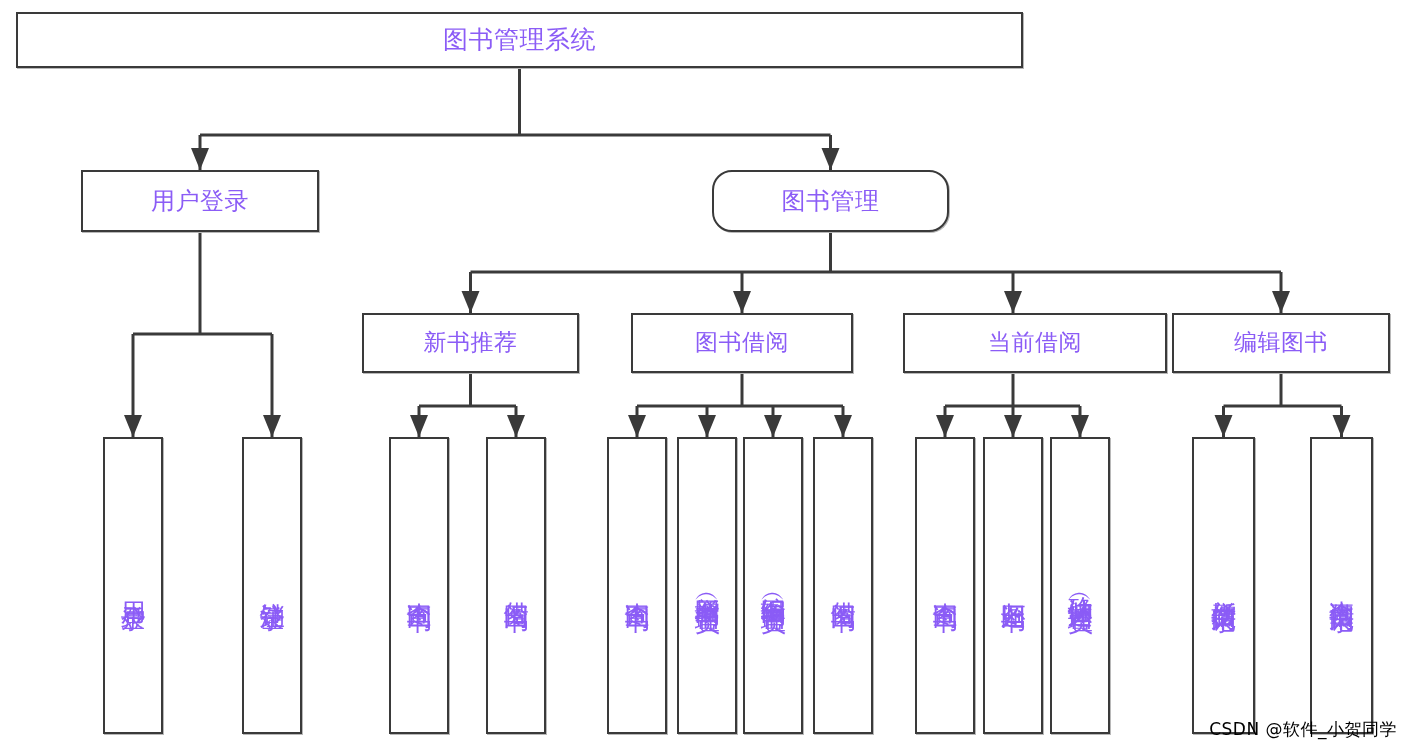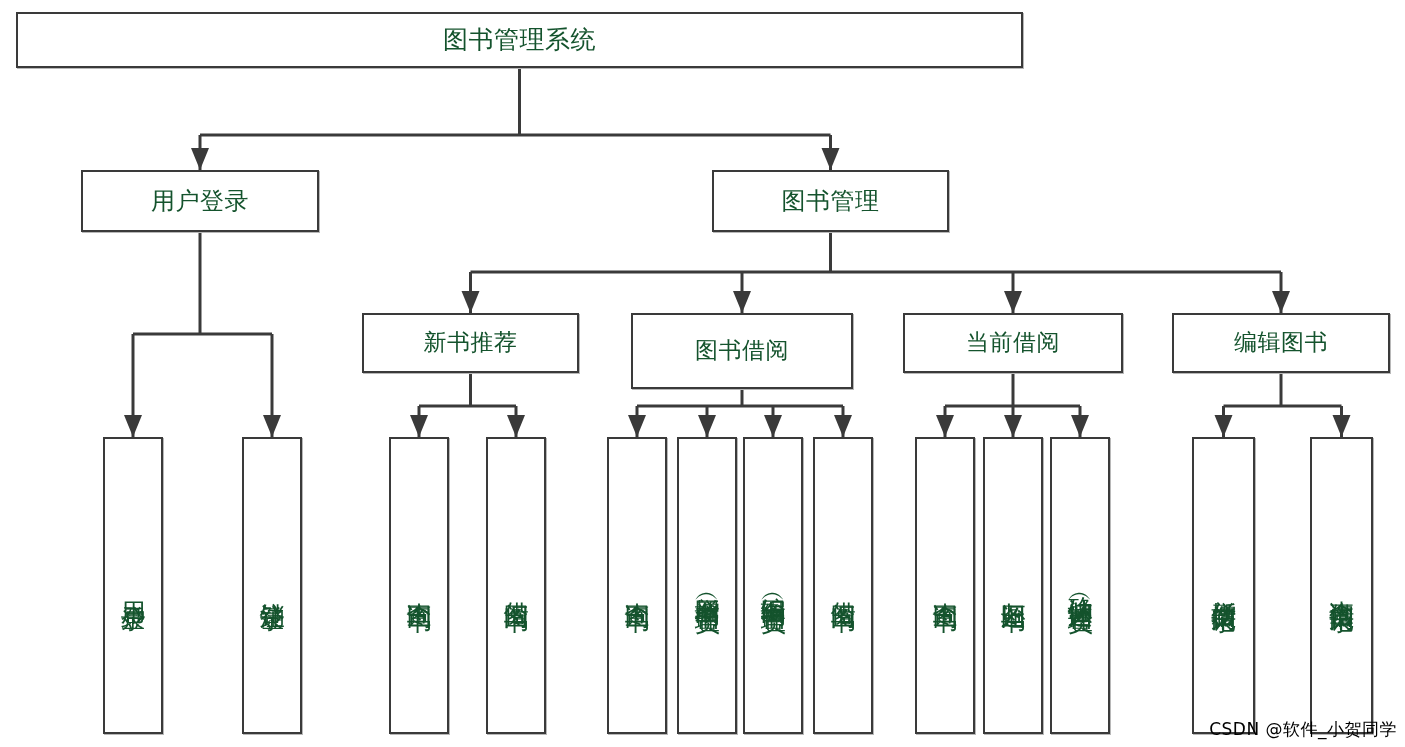--- a/index.html
+++ b/index.html
@@ -24,21 +24,21 @@
     left: 0;
     top: 0;
     width: 1405px;
     height: 747px;
   }
   .node {
     position: absolute;
     box-sizing: border-box;
     border: 2px solid #3a3a3a;
     background: #ffffff;
-    color: #14532d;
+    color: #8b5cf6;
     display: flex;
     align-items: center;
     justify-content: center;
     text-align: center;
     box-shadow: 1px 1px 0 #b8b8b8;
   }
   .node .label {
     display: block;
     line-height: 1.12;
     letter-spacing: 0.5px;
@@ -128,30 +128,30 @@
       <line x1="1341.5" y1="406" x2="1341.5" y2="437" stroke="#3a3a3a" stroke-width="3"></line>
       <path d="M 1332.5 415 L 1350.5 415 L 1341.5 437 Z" fill="#3a3a3a"></path>
     </svg>
   <div id="nodes">
       <div class="node node-root" style="left: 16px; top: 12px; width: 1007px; height: 56px;">
         <span class="label">图书管理系统</span>
       </div>
       <div class="node node-l2" style="left: 81px; top: 170px; width: 238px; height: 62px;">
         <span class="label">用户登录</span>
       </div>
-      <div class="node node-l2" style="left: 712px; top: 170px; width: 237px; height: 62px;">
+      <div class="node node-l2" style="left: 712px; top: 170px; width: 237px; height: 62px; border-radius: 20px;">
         <span class="label">图书管理</span>
       </div>
       <div class="node node-l3" style="left: 362px; top: 313px; width: 217px; height: 60px;">
         <span class="label">新书推荐</span>
       </div>
-      <div class="node node-l3" style="left: 631px; top: 313px; width: 222px; height: 76px;">
+      <div class="node node-l3" style="left: 631px; top: 313px; width: 222px; height: 60px;">
         <span class="label">图书借阅</span>
       </div>
-      <div class="node node-l3" style="left: 903px; top: 313px; width: 220px; height: 60px;">
+      <div class="node node-l3" style="left: 903px; top: 313px; width: 264px; height: 60px;">
         <span class="label">当前借阅</span>
       </div>
       <div class="node node-l3" style="left: 1172px; top: 313px; width: 218px; height: 60px;">
         <span class="label">编辑图书</span>
       </div>
       <div class="node node-leaf" style="left: 103px; top: 437px; width: 60px; height: 297px;">
         <span class="label">用户登录</span>
       </div>
       <div class="node node-leaf" style="left: 242px; top: 437px; width: 60px; height: 297px;">
         <span class="label">注销登录</span>

